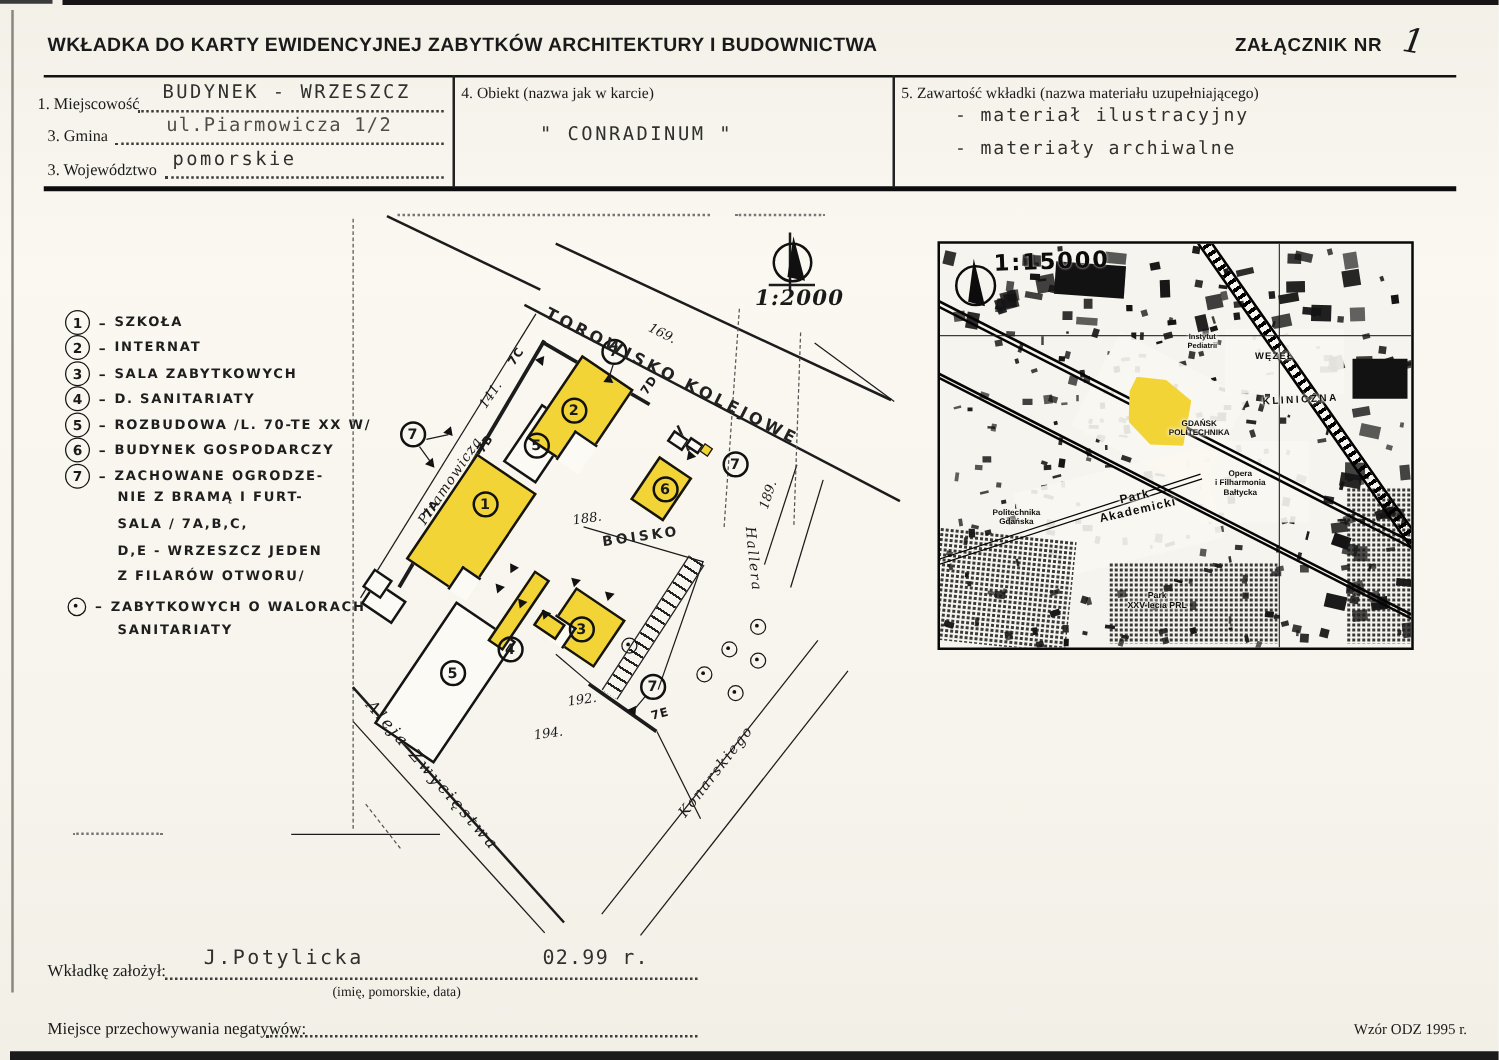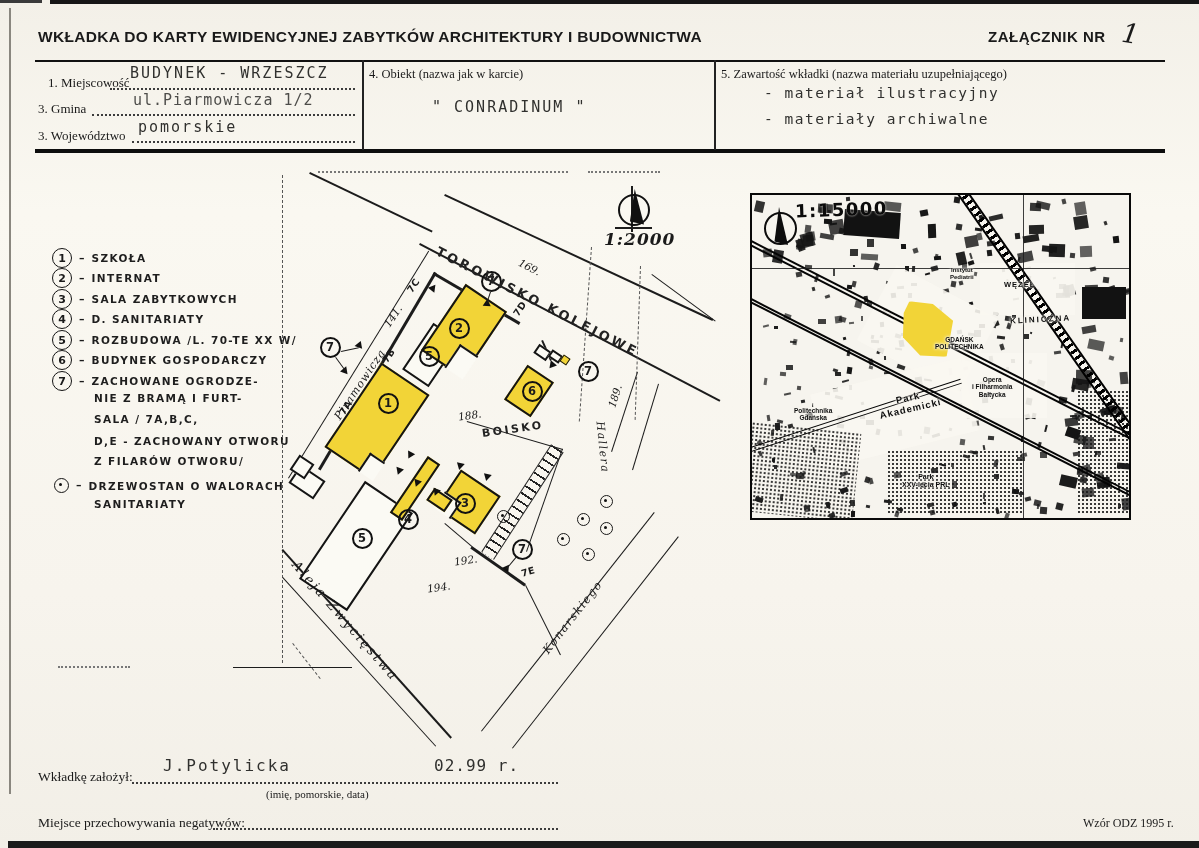--- a/index.html
+++ b/index.html
@@ -92,21 +92,21 @@
 
 <div class="abs title">WKŁADKA DO KARTY EWIDENCYJNEJ ZABYTKÓW ARCHITEKTURY I BUDOWNICTWA</div>
 <div class="abs zal">ZAŁĄCZNIK NR</div>
 <div class="abs zal-num">1</div>
 
 <div class="abs tbl-top"></div>
 <div class="abs tbl-bot"></div>
 <div class="abs tbl-v1"></div>
 <div class="abs tbl-v2"></div>
 
-<div class="abs flabel" style="left:48px;top:75px;">1. Miejscowość</div>
+<div class="abs flabel" style="left:30px;top:75px;">1. Miejscowość</div>
 <div class="abs dots" style="left:110px;top:87px;width:245px;"></div>
 <div class="abs typed" style="left:130px;top:64px;font-size:15px;letter-spacing:2px;">BUDYNEK - WRZESZCZ</div>
 
 <div class="abs flabel" style="left:38px;top:101px;">3. Gmina</div>
 <div class="abs dots" style="left:92px;top:113px;width:263px;"></div>
 <div class="abs typed" style="left:133px;top:91px;font-size:15px;letter-spacing:1px;opacity:.85;">ul.Piarmowicza 1/2</div>
 
 <div class="abs flabel" style="left:38px;top:128px;">3. Województwo</div>
 <div class="abs dots" style="left:132px;top:140px;width:223px;"></div>
 <div class="abs typed" style="left:138px;top:118px;font-size:15px;letter-spacing:2px;">pomorskie</div>
@@ -153,31 +153,31 @@
     <span class="lg-dash">–</span>
     <span class="lg-text">ZACHOWANE OGRODZE-</span>
   </div>
 <div class="lg-row lg-cont" style="left:52px;top:392px;">
     <span class="lg-text">NIE Z BRAMĄ I FURT-</span>
   </div>
 <div class="lg-row lg-cont" style="left:52px;top:413px;">
     <span class="lg-text">SALA / 7A,B,C,</span>
   </div>
 <div class="lg-row lg-cont" style="left:52px;top:435px;">
-    <span class="lg-text">D,E - ZACHOWANY OTWORU</span>
+    <span class="lg-text">D,E - WRZESZCZ JEDEN</span>
   </div>
 <div class="lg-row lg-cont" style="left:52px;top:455px;">
     <span class="lg-text">Z FILARÓW OTWORU/</span>
   </div>
 <div class="lg-row" style="left:54px;top:478px;">
     <span class="tree-sym">
       <i></i>
     </span>
     <span class="lg-dash">–</span>
-    <span class="lg-text">DRZEWOSTAN O WALORACH</span>
+    <span class="lg-text">ZABYTKOWYCH O WALORACH</span>
   </div>
 <div class="lg-row lg-cont" style="left:52px;top:498px;">
     <span class="lg-text">SANITARIATY</span>
   </div>
 
 <div class="lndot" style="left:318px;top:171px;width:250px;"></div>
 <div class="lndot" style="left:588px;top:171px;width:72px;"></div>
 <div class="lnd" style="left:283px;top:175px;width:488px;transform:rotate(90deg);"></div>
 <div class="ln" style="left:233px;top:667px;width:119px;height:1.2px;"></div>
 <div class="lndot" style="left:58px;top:666px;width:72px;"></div>

